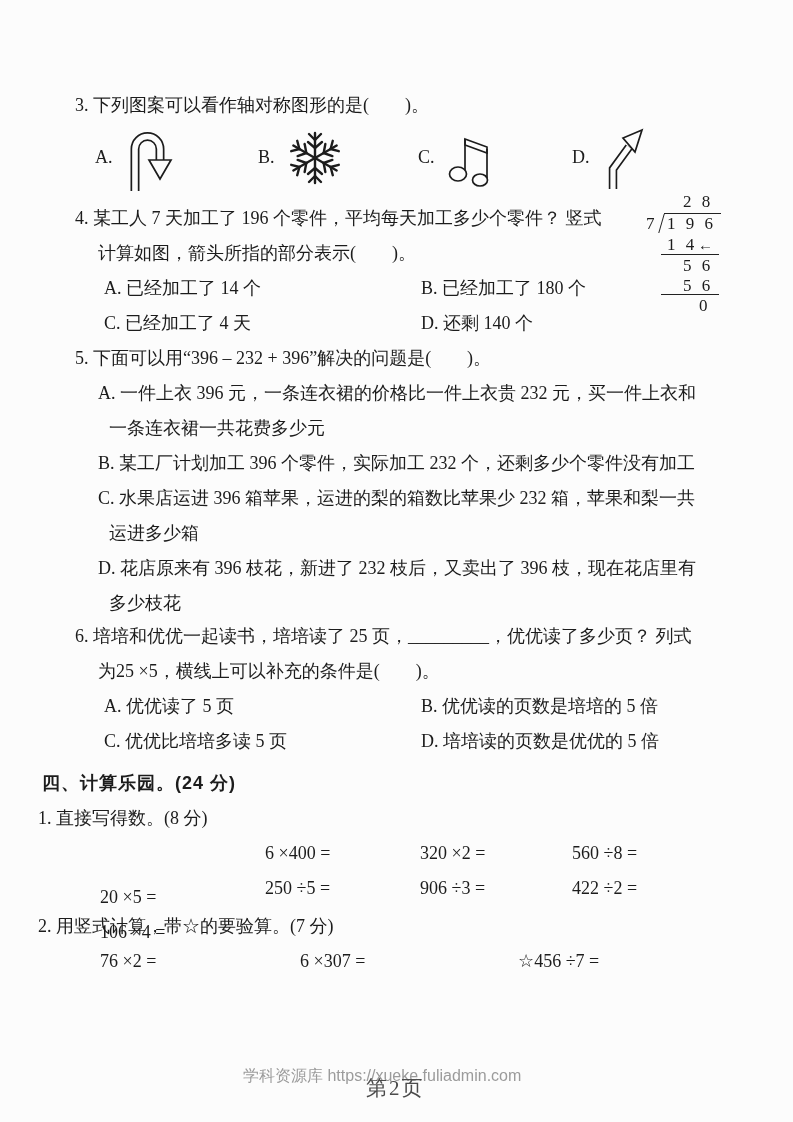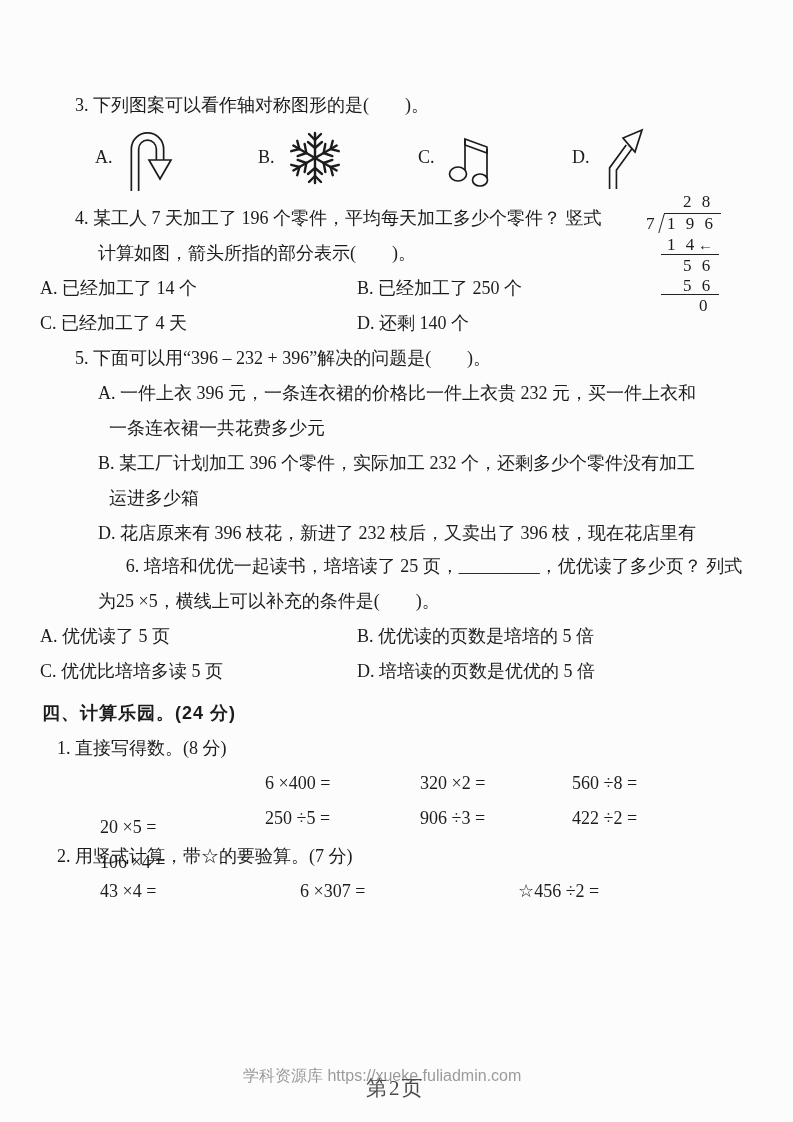--- a/index.html
+++ b/index.html
@@ -13,34 +13,34 @@
     font-size:18px;
     color:#1c1c1c;
     overflow:hidden;
     padding-left:21px;
   }
   .content { position:absolute; top:88px; left:0; width:793px; }
   .line { height:35px; line-height:35px; white-space:nowrap; }
   .qnum { margin-left:75px; }
   .ind  { margin-left:98px; }
   .ind2 { margin-left:109px; }
-  .optrow { display:flex; margin-left:40px; }
+  .optrow { display:flex; margin-left:104px; }
   .optrow .c1 { width:317px; }
   .iconrow { position:relative; height:78px; }
   .iconrow .optlabel { position:absolute; top:24px; }
   .iconrow svg { position:absolute; }
   .calcrow { display:flex; margin-left:100px; }
   .calcrow span { display:inline-block; }
   .calcrow.r4 span:nth-child(1){ width:165px;margin-top:44px; }
   .calcrow.r4 span:nth-child(2){ width:155px; }
   .calcrow.r4 span:nth-child(3){ width:152px; }
   .calcrow.r3 span:nth-child(1){ width:200px; }
   .calcrow.r3 span:nth-child(2){ width:218px; }
   .sec-title { margin-left:42px; font-weight:bold; font-family:"Liberation Sans","DejaVu Sans",sans-serif; letter-spacing:1px; }
-  .sub-item { margin-left:57px; }
+  .sub-item { margin-left:38px; }
   
   .division {
     position:absolute; top:192px; left:646px;
     width:110px; height:122px;
     font-size:17px; line-height:16px;
   }
   .division span { position:absolute; letter-spacing:3px; white-space:pre; }
   .div-slash { position:absolute; left:15px; top:22px; height:19px; width:0;
     border-left:1.6px solid #222; transform:skewX(-16deg); }
   .div-vinc  { position:absolute; left:18px; top:21px; width:57px; border-top:1.6px solid #222; }
@@ -131,35 +131,37 @@
         <path d="M12,64 V44 L28,22" stroke="#1c1c1c" stroke-width="8.5" fill="none"></path>
         <path d="M12,64 V44 L28,22" stroke="#fcfcfc" stroke-width="5.2" fill="none"></path>
         <path d="M41,5 L22,13 L34,27 Z" fill="#fcfcfc" stroke="#1c1c1c" stroke-width="1.7"></path>
       </svg>
     </div>
 
     <div class="line qnum">4. 某工人 7 天加工了 196 个零件，平均每天加工多少个零件？ 竖式</div>
     <div class="line ind">计算如图，箭头所指的部分表示(　　)。</div>
     <div class="optrow line">
       <span class="c1">A. 已经加工了 14 个</span>
-      <span>B. 已经加工了 250 个</span>
+      <span>B. 已经加工了 180 个</span>
     </div>
     <div class="optrow line">
       <span class="c1">C. 已经加工了 4 天</span>
       <span>D. 还剩 140 个</span>
     </div>
 
     <div class="line qnum">5. 下面可以用“396 – 232 + 396”解决的问题是(　　)。</div>
     <div class="line ind">A. 一件上衣 396 元，一条连衣裙的价格比一件上衣贵 232 元，买一件上衣和</div>
     <div class="line ind2">一条连衣裙一共花费多少元</div>
     <div class="line ind">B. 某工厂计划加工 396 个零件，实际加工 232 个，还剩多少个零件没有加工</div>
+    <div class="line ind">C. 水果店运进 396 箱苹果，运进的梨的箱数比苹果少 232 箱，苹果和梨一共</div>
     <div class="line ind2">运进多少箱</div>
     <div class="line ind">D. 花店原来有 396 枝花，新进了 232 枝后，又卖出了 396 枝，现在花店里有</div>
-
-    <div class="line qnum" style="margin-top:-2px;text-align:center;">6. 培培和优优一起读书，培培读了 25 页，_________，优优读了多少页？ 列式</div>
+    <div class="line ind2">多少枝花</div>
+
+    <div class="line qnum" style="margin-top:-2px;">6. 培培和优优一起读书，培培读了 25 页，_________，优优读了多少页？ 列式</div>
     <div class="line ind">为25 ×5，横线上可以补充的条件是(　　)。</div>
     <div class="optrow line">
       <span class="c1">A. 优优读了 5 页</span>
       <span>B. 优优读的页数是培培的 5 倍</span>
     </div>
     <div class="optrow line">
       <span class="c1">C. 优优比培培多读 5 页</span>
       <span>D. 培培读的页数是优优的 5 倍</span>
     </div>
 
@@ -172,23 +174,23 @@
       <span>560 ÷8 =</span>
     </div>
     <div class="calcrow r4 line">
       <span>106 ×4 =</span>
       <span>250 ÷5 =</span>
       <span>906 ÷3 =</span>
       <span>422 ÷2 =</span>
     </div>
     <div class="line sub-item" style="margin-top:3px;">2. 用竖式计算，带☆的要验算。(7 分)</div>
     <div class="calcrow r3 line">
-      <span>43 ×4 =</span>
+      <span>76 ×2 =</span>
       <span>6 ×307 =</span>
-      <span>☆456 ÷2 =</span>
+      <span>☆456 ÷7 =</span>
     </div>
   </div>
 
   <div class="division">
     <span style="left:37px; top:2px;">2 8</span>
     <span style="left:0;    top:24px;">7</span>
     <div class="div-slash"></div>
     <div class="div-vinc"></div>
     <span style="left:21px; top:24px;">1 9 6</span>
     <span style="left:21px; top:45px;text-align:right;">1 4</span>

